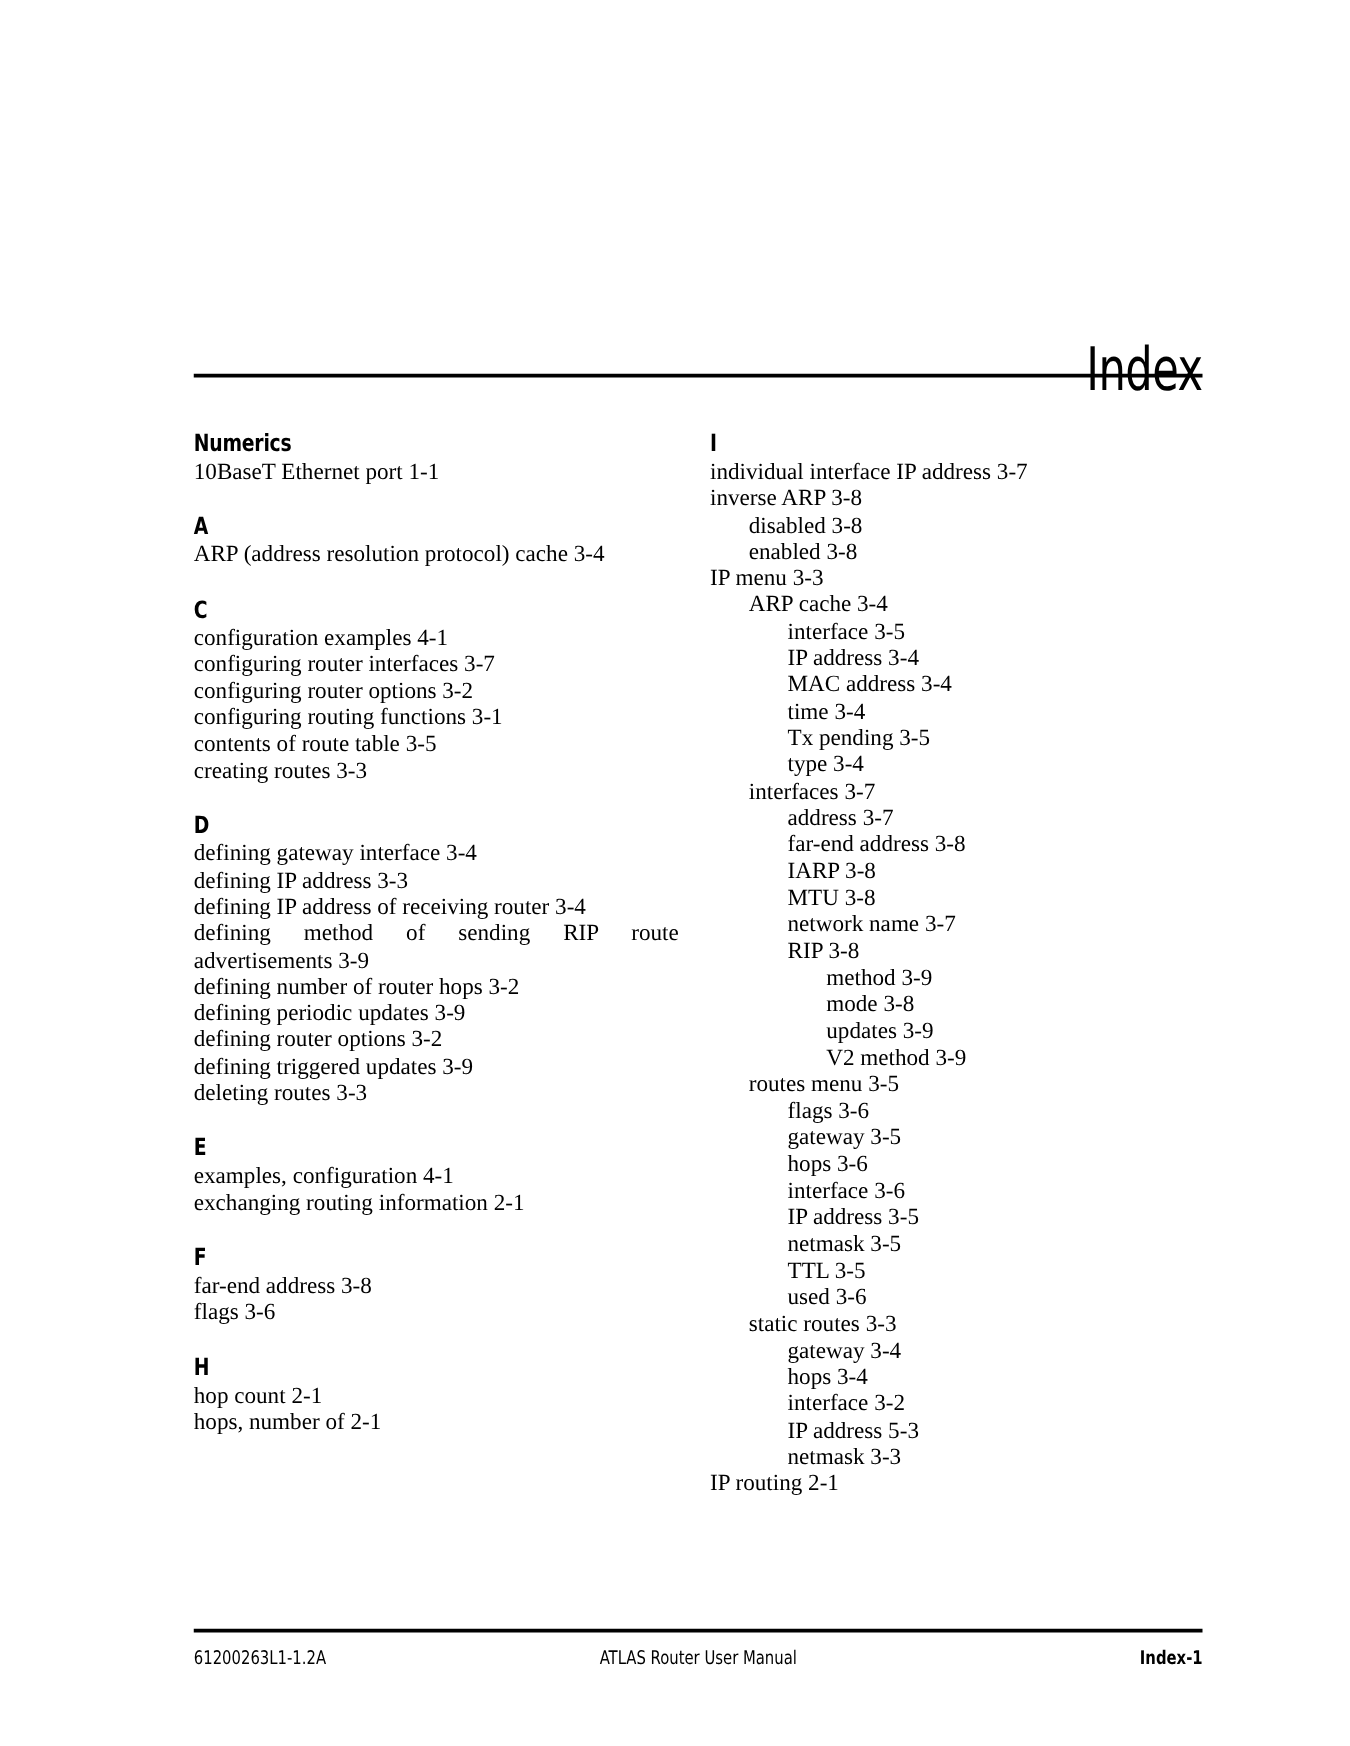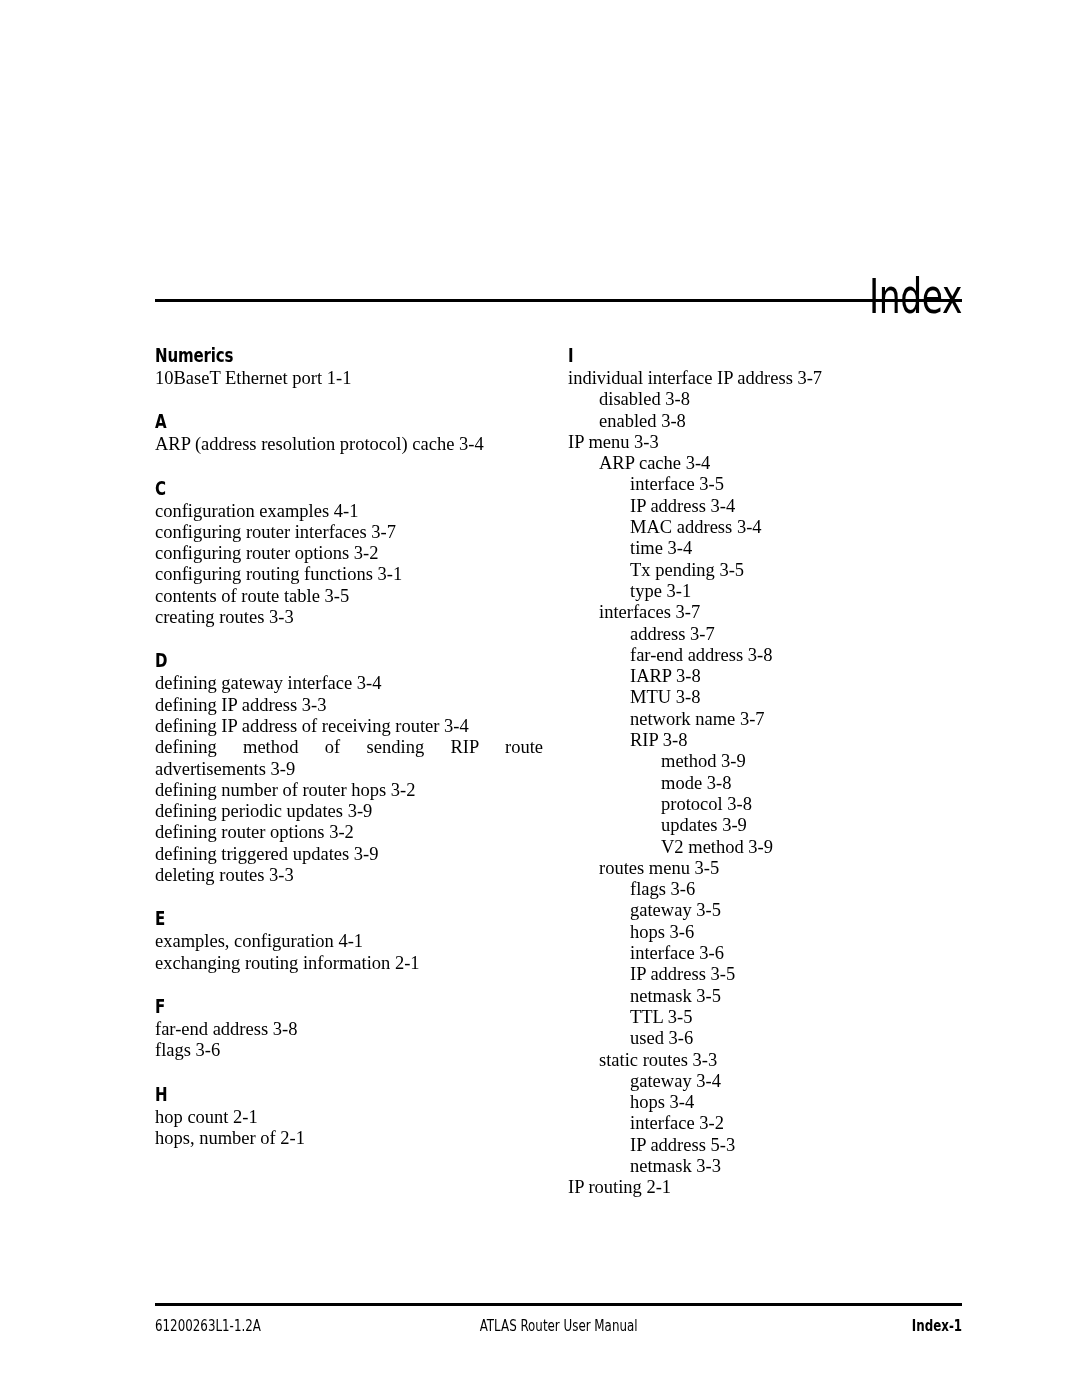--- a/index.html
+++ b/index.html
@@ -203,40 +203,40 @@
         <div class="group">
           <div class="letter">H</div>
           <div class="entry lvl0">hop count 2-1</div>
           <div class="entry lvl0">hops, number of 2-1</div>
         </div>
       </div>
     <div class="col col-right">
         <div class="group">
           <div class="letter">I</div>
           <div class="entry lvl0">individual interface IP address 3-7</div>
+          <div class="entry lvl0">inverse ARP 3-8</div>
           <div class="entry lvl1">disabled 3-8</div>
           <div class="entry lvl1">enabled 3-8</div>
           <div class="entry lvl0">IP menu 3-3</div>
           <div class="entry lvl1">ARP cache 3-4</div>
           <div class="entry lvl2">interface 3-5</div>
           <div class="entry lvl2">IP address 3-4</div>
           <div class="entry lvl2">MAC address 3-4</div>
           <div class="entry lvl2">time 3-4</div>
           <div class="entry lvl2">Tx pending 3-5</div>
-          <div class="entry lvl2">type 3-1</div>
+          <div class="entry lvl2">type 3-4</div>
           <div class="entry lvl1">interfaces 3-7</div>
           <div class="entry lvl2">address 3-7</div>
           <div class="entry lvl2">far-end address 3-8</div>
           <div class="entry lvl2">IARP 3-8</div>
           <div class="entry lvl2">MTU 3-8</div>
           <div class="entry lvl2">network name 3-7</div>
           <div class="entry lvl2">RIP 3-8</div>
           <div class="entry lvl3">method 3-9</div>
           <div class="entry lvl3">mode 3-8</div>
-          <div class="entry lvl3">protocol 3-8</div>
           <div class="entry lvl3">updates 3-9</div>
           <div class="entry lvl3">V2 method 3-9</div>
           <div class="entry lvl1">routes menu 3-5</div>
           <div class="entry lvl2">flags 3-6</div>
           <div class="entry lvl2">gateway 3-5</div>
           <div class="entry lvl2">hops 3-6</div>
           <div class="entry lvl2">interface 3-6</div>
           <div class="entry lvl2">IP address 3-5</div>
           <div class="entry lvl2">netmask 3-5</div>
           <div class="entry lvl2">TTL 3-5</div>

